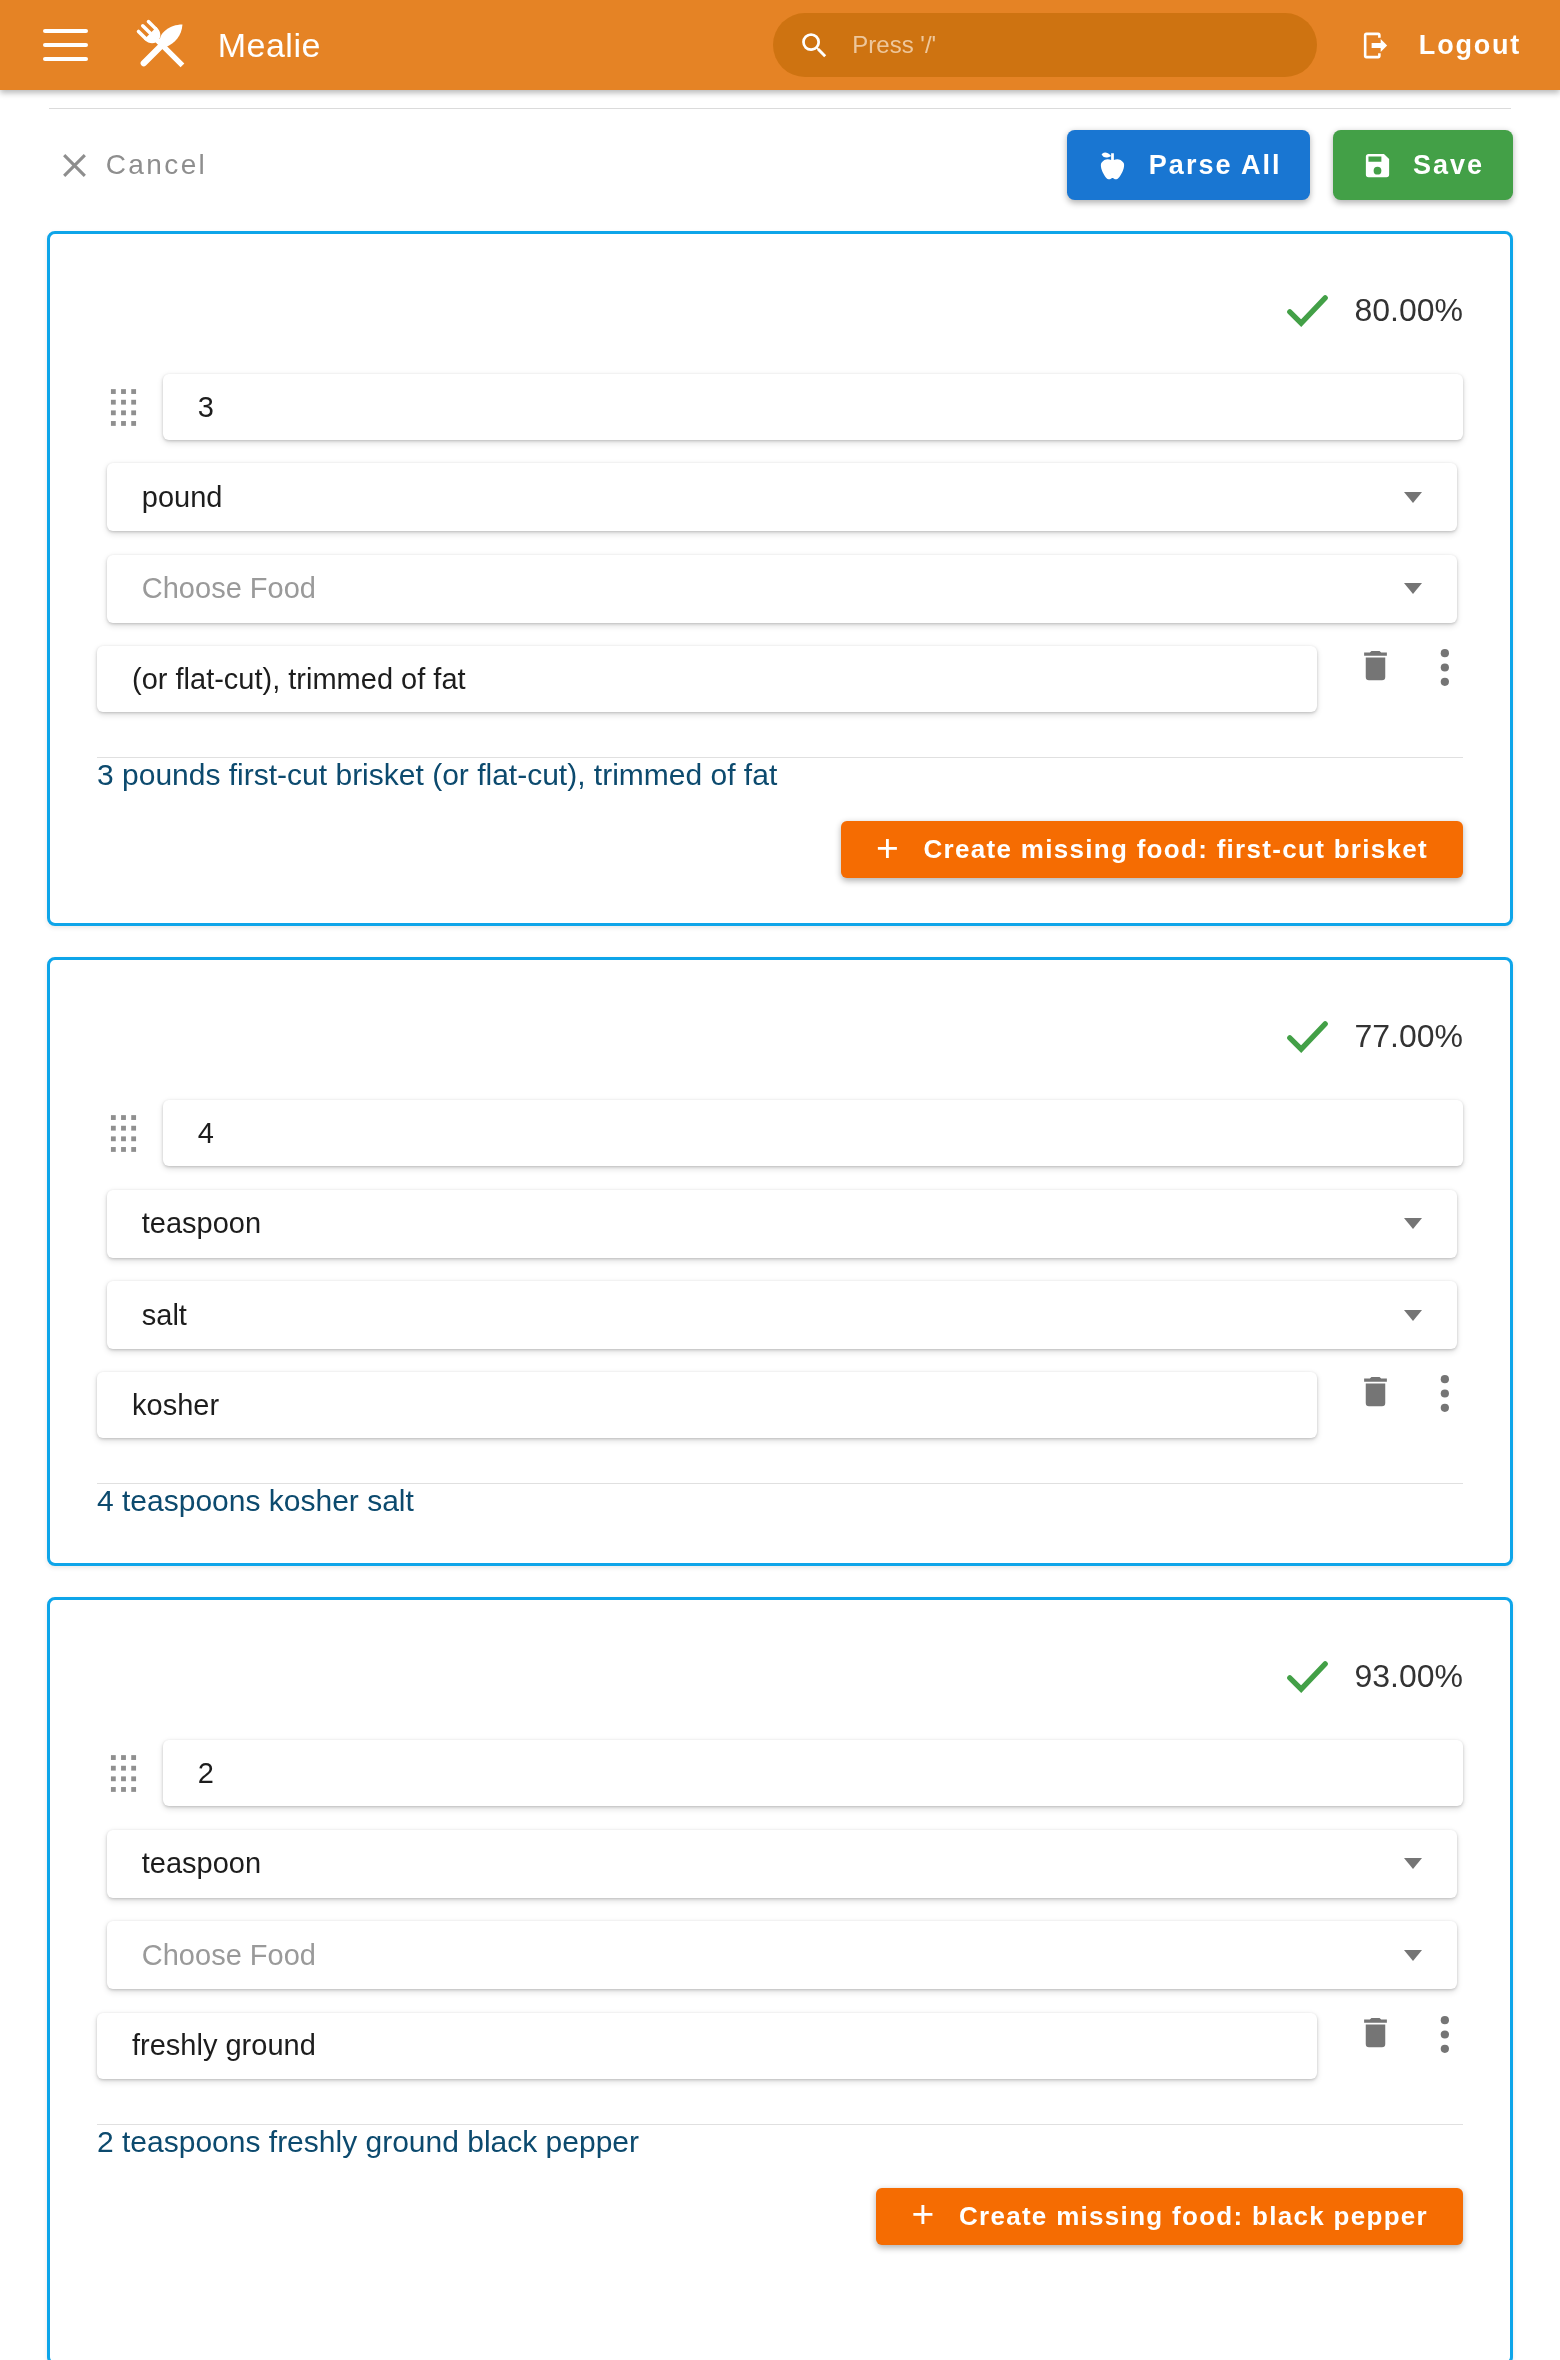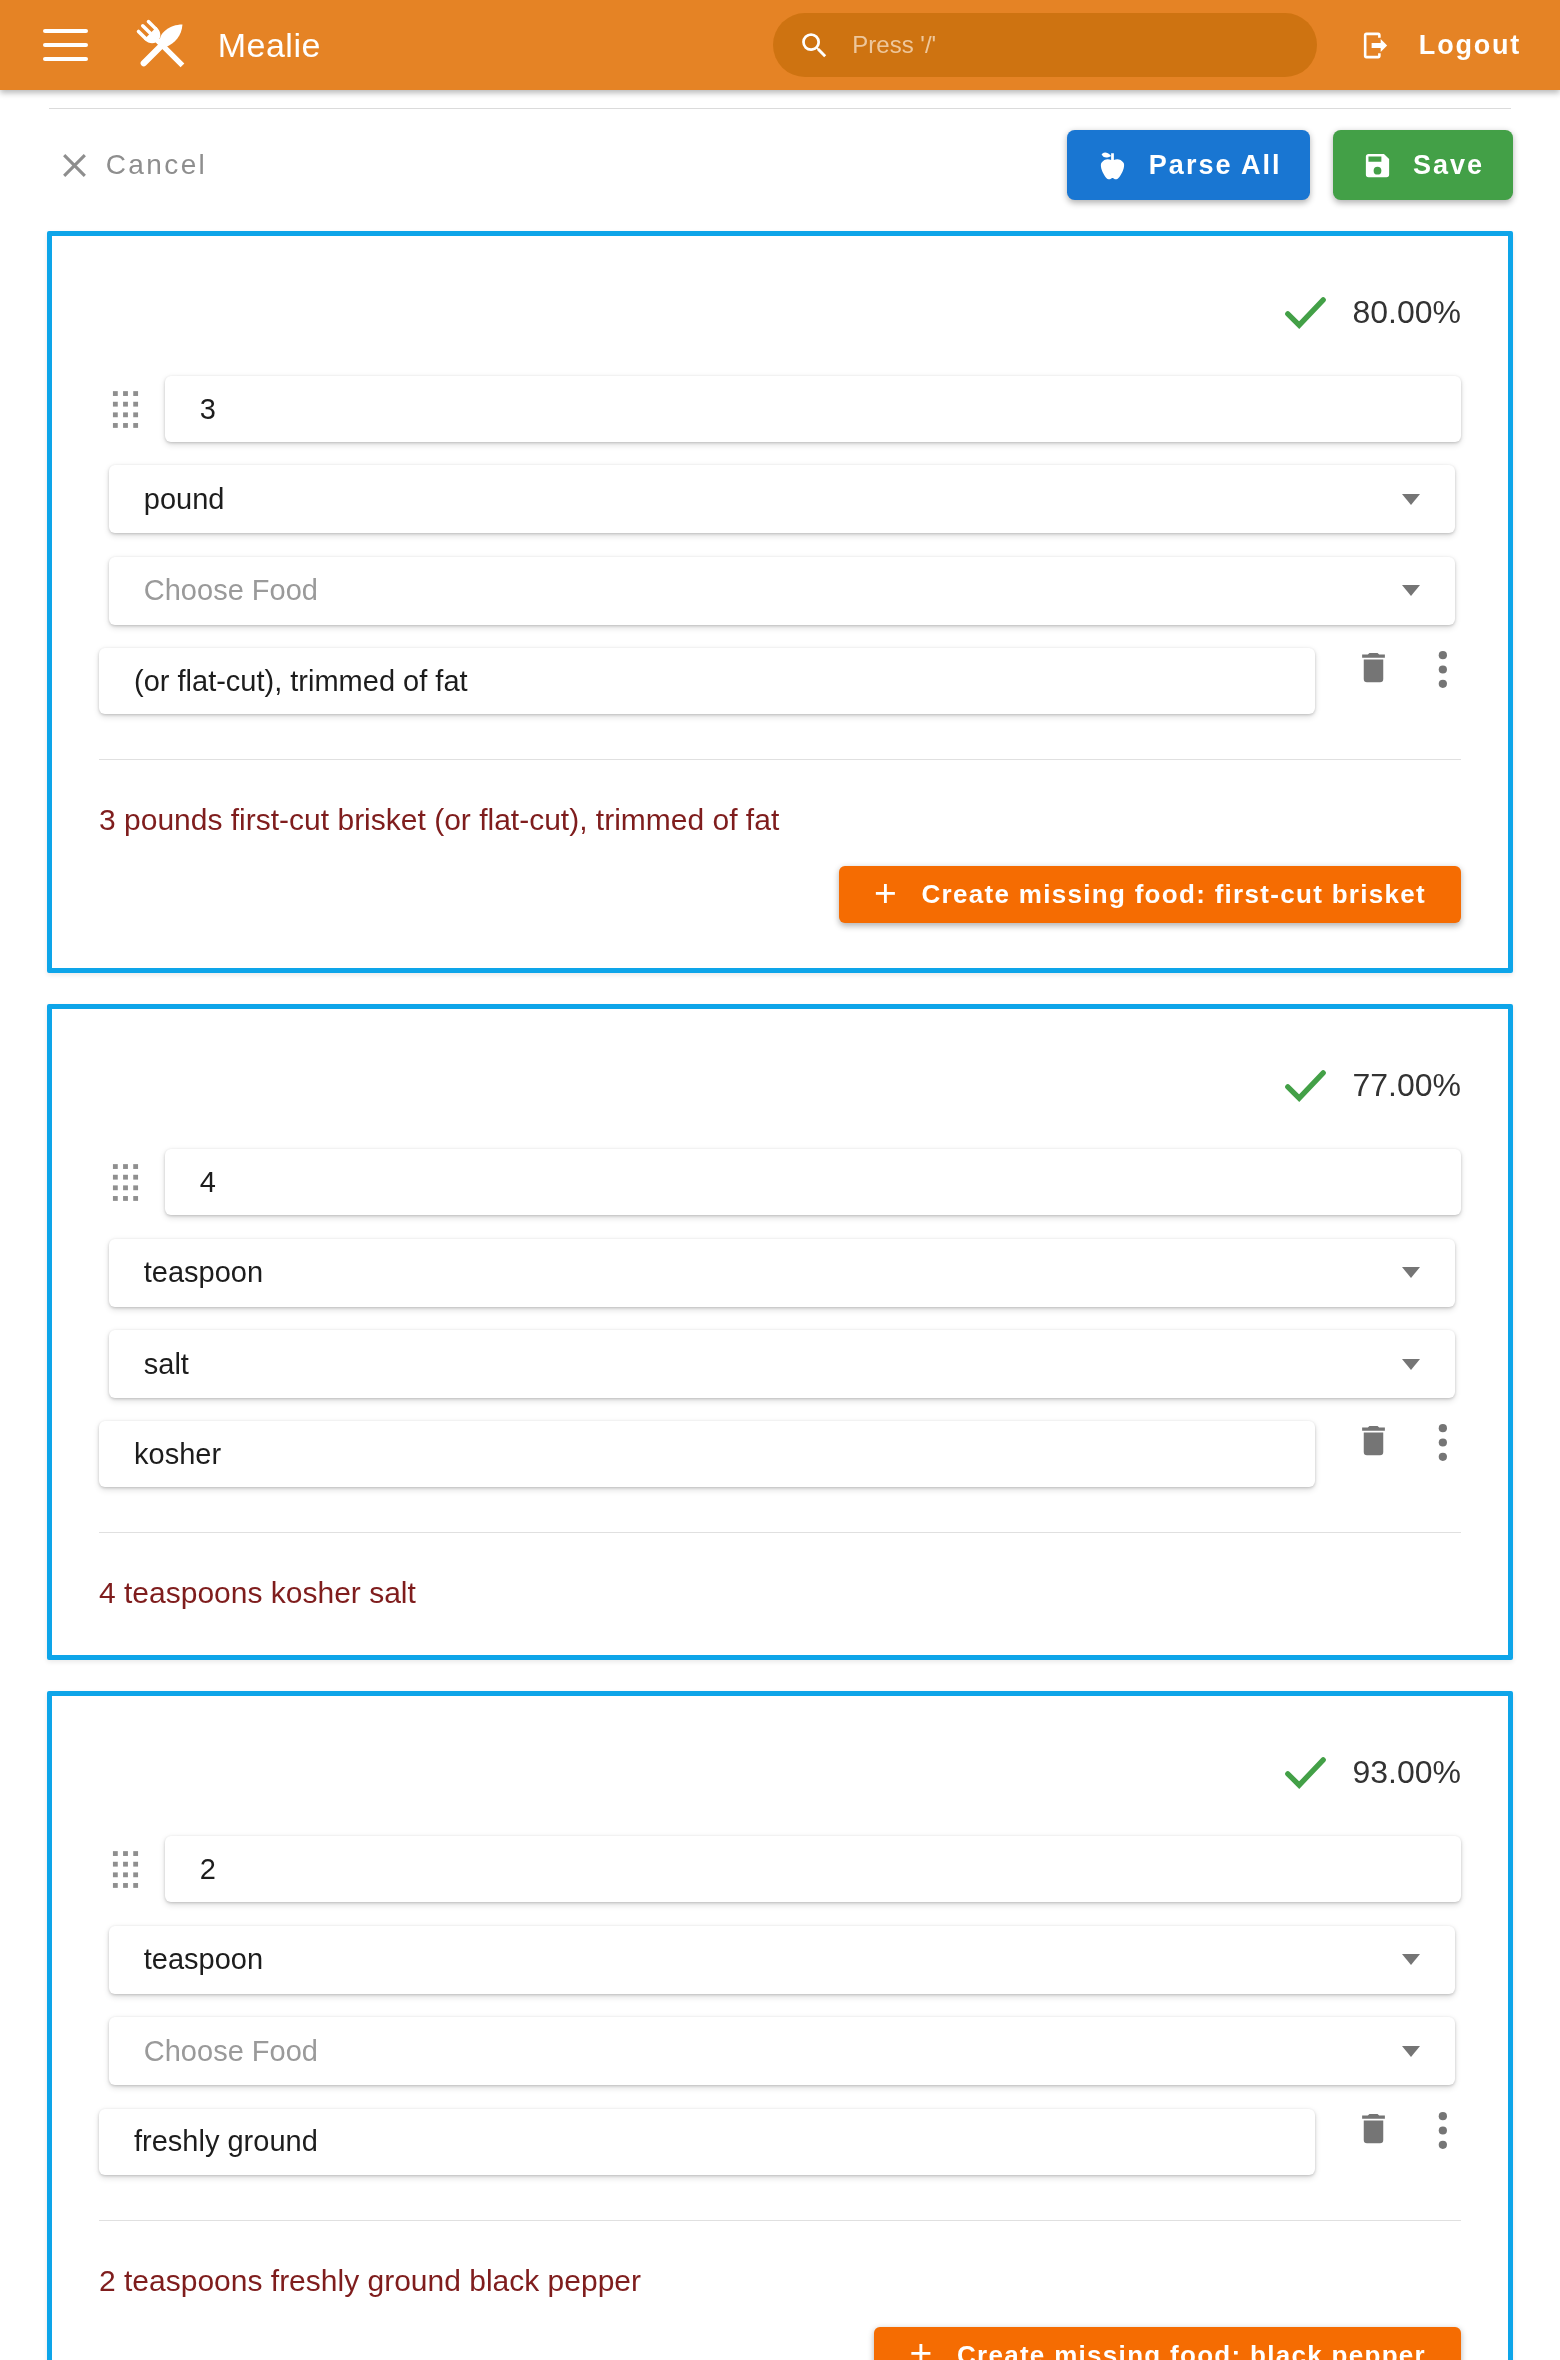--- a/index.html
+++ b/index.html
@@ -29,21 +29,21 @@
   .cancel { display:flex; align-items:center; gap:16px; color:#8E8E8E; font-size:28px;
             font-weight:500; letter-spacing:2.4px; cursor:pointer; padding-left:11.7px; }
   .toolbar-right { margin-left:auto; display:flex; gap:23px; }
   .btn { height:70px; border-radius:7.8px; display:inline-flex; align-items:center; gap:19.5px;
          padding:0 29px; color:#fff; font-size:27px; font-weight:700; letter-spacing:2px;
          border:none; cursor:pointer; box-shadow:0 2.9px 5.9px rgba(0,0,0,0.3); }
   .btn-parse { background:var(--parse_all_bg,#1976D2); }
   .btn-save  { background:var(--save_bg,#43A047); }
 
   
-  .card { margin-top:31px; background:#fff; border:5px solid #0ea5e9; border-radius:2px;
+  .card { margin-top:31px; background:#fff; border:3px solid #0ea5e9; border-radius:8px;
           box-shadow:0 2px 4.9px rgba(0,0,0,0.09); padding:31px 47px 45px 47px; }
   .conf-row { display:flex; justify-content:flex-end; align-items:center; gap:25px;
               margin:27px 0 45px 0; }
   .conf-text { font-size:32px; color:#333; }
 
   .row-amount { display:flex; align-items:center; }
   .drag { margin:0 25px 0 11.7px; cursor:grab; flex:0 0 auto; }
   .field { background:#fff; border-radius:5.9px; display:flex; align-items:center;
            padding:0 35px; font-size:29px; color:#1d1d1d;
            box-shadow:0 1px 2.9px rgba(0,0,0,0.18), 0 2.9px 5.9px rgba(0,0,0,0.12); cursor:text; }
@@ -52,21 +52,21 @@
   .ph { color:#9A9A9A; }
   .caret { width:0; height:0; border-left:9.8px solid transparent; border-right:9.8px solid transparent;
            border-top:11.7px solid #757575; }
   .note-row { margin-top:23.4px; display:flex; align-items:flex-start; }
   .note { height:66px; width:calc(100% - 146px); }
   .icon-btn { flex:0 0 auto; cursor:pointer; display:flex; align-items:center; justify-content:center; }
   .trash { margin-left:39px; }
   .kebab { margin-left:43px; }
 
   .card-divider { height:1px; background:#E0E0E0; margin-top:45px; }
-  .orig-text { margin-top:43px; font-size:30px; color:#7f1d1d; }
+  .orig-text { font-size:30px; color:#0c4a6e; }
   .create-row { display:flex; justify-content:flex-end; margin-top:29px; }
   .btn-create { height:57px; border-radius:5.9px; background:var(--create_food_bg,#F56C02); color:#fff;
                 font-size:26px; font-weight:700; letter-spacing:1.3px; display:inline-flex;
                 align-items:center; gap:23.4px; padding:0 35px; border:none; cursor:pointer;
                 box-shadow:0 2.9px 5.9px rgba(0,0,0,0.3); }
   .plus { font-size:39px; font-weight:400; line-height:0; padding-bottom:3.9px; }
   .card-last { padding-bottom:117px; }
 </style>
 </head>
 <body>

